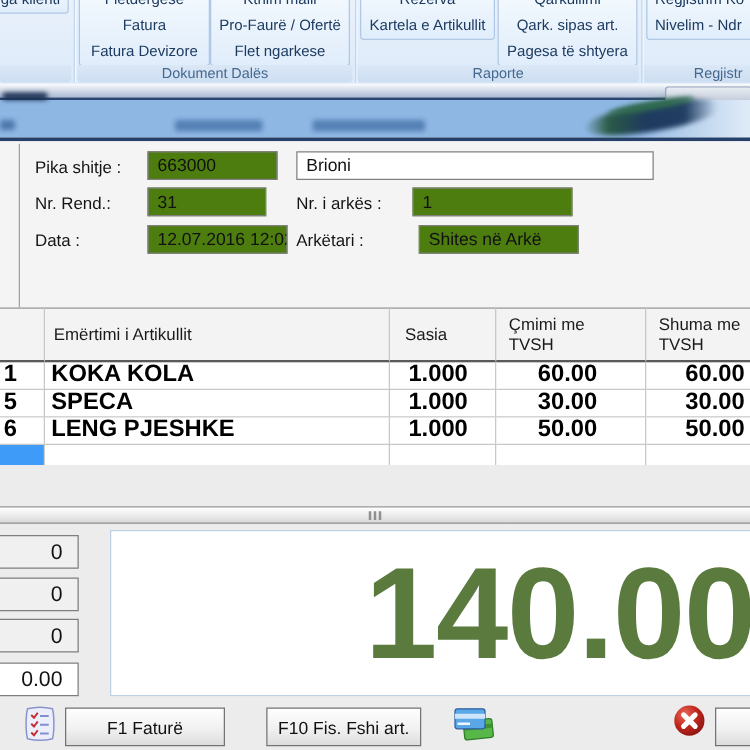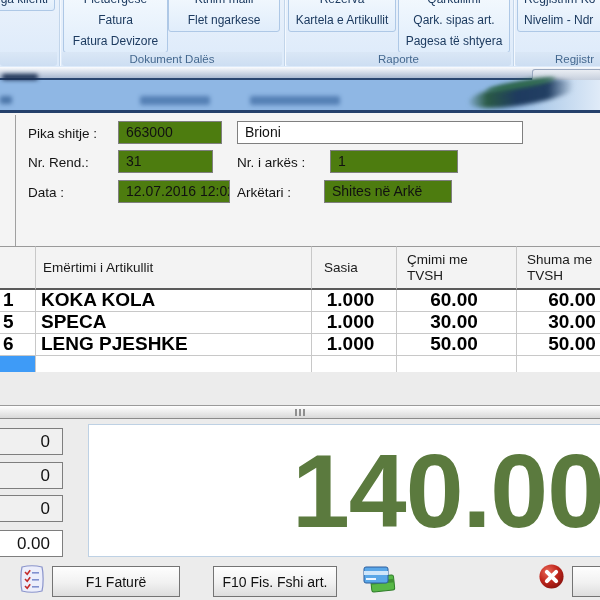--- a/index.html
+++ b/index.html
@@ -71,20 +71,21 @@
     </div>
     <div class="rb-divider" style="left:59px"></div>
 
     <div class="rb-col" style="left:63px;width:105px">
       <div class="rb-item">Fletdërgesë</div>
       <div class="rb-item">Fatura</div>
       <div class="rb-item">Fatura Devizore</div>
     </div>
     <div class="rb-col" style="left:168px;width:112px">
       <div class="rb-item">Kthim malli</div>
+      <div class="rb-item">Pro-Faurë / Ofertë</div>
       <div class="rb-item">Flet ngarkese</div>
     </div>
     <div class="rb-divider" style="left:284px"></div>
 
     <div class="rb-col" style="left:288px;width:108px">
       <div class="rb-item">Rezerva</div>
       <div class="rb-item">Kartela e Artikullit</div>
     </div>
     <div class="rb-col" style="left:398px;width:112px">
       <div class="rb-item">Qarkullimi</div>
@@ -124,21 +125,21 @@
     <div class="finput" style="left:237px;top:8px;width:286px">Brioni</div>
 
     <div class="flabel" style="left:28px;top:38px">Nr. Rend.:</div>
     <div class="finput ro" style="left:118px;top:37px;width:95px">31</div>
     <div class="flabel" style="left:237px;top:38px">Nr. i arkës :</div>
     <div class="finput ro" style="left:330px;top:37px;width:128px">1</div>
 
     <div class="flabel" style="left:28px;top:68px">Data :</div>
     <div class="finput ro" style="left:118px;top:67px;width:112px">12.07.2016 12:02</div>
     <div class="flabel" style="left:237px;top:68px">Arkëtari :</div>
-    <div class="finput ro" style="left:324px;top:67px;width:128px">Shites në Arkë</div>
+    <div class="finput ro" style="left:335px;top:67px;width:128px">Shites në Arkë</div>
   </div>
 
   <div class="grid-area">
     <div class="gtable">
       <div class="grow ghead">
         <div class="gcell c0"></div>
         <div class="gcell c1">
             <span>Emërtimi i Artikullit</span>
           </div>
         <div class="gcell c2">

